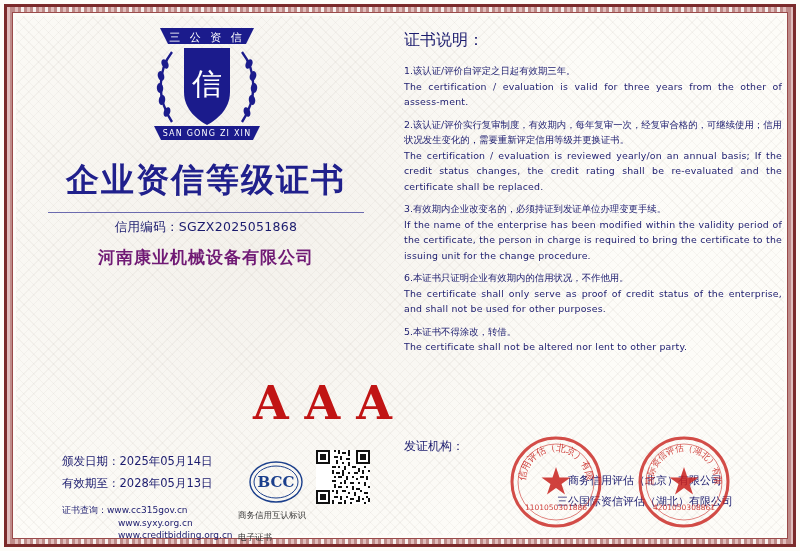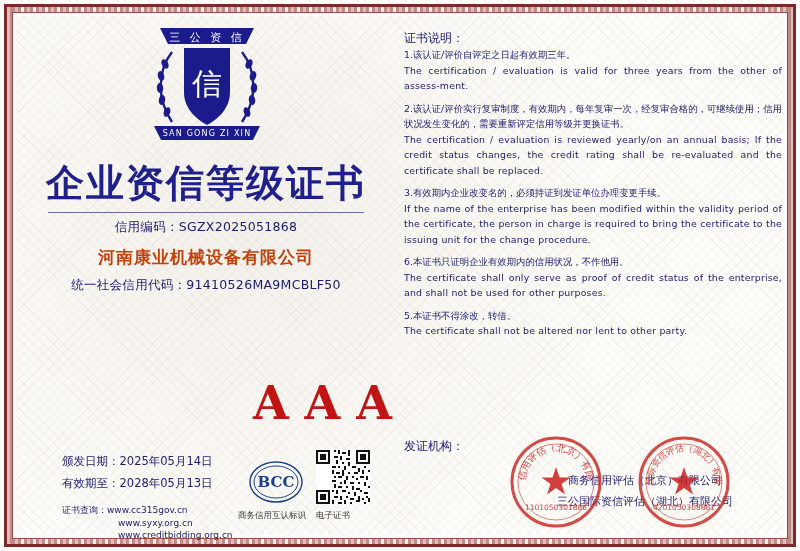--- a/index.html
+++ b/index.html
@@ -69,21 +69,21 @@
     width: 150px; height: 132px;
   }
   .crest svg { display: block; }
 
   .main-title {
     position: absolute;
     left: 0; top: 140px;
     width: 372px;
     text-align: center;
     font-family: "DejaVu Sans", sans-serif;
-    font-size: 38px;
+    font-size: 33px;
     font-weight: bold;
     letter-spacing: 2px;
     color: #20208c;
     white-space: nowrap;
   }
   .main-title-en {
     position: absolute;
     left: 0; top: 178px;
     width: 372px;
     text-align: center;
@@ -110,21 +110,21 @@
     letter-spacing: .3px;
   }
   .company {
     position: absolute;
     left: 0; top: 228px;
     width: 372px;
     text-align: center;
     font-family: "DejaVu Sans", sans-serif;
     font-size: 17px;
     font-weight: bold;
-    color: #c2410c;
+    color: #701a75;
     letter-spacing: 1px;
   }
   .usci {
     position: absolute;
     left: 0; top: 259px;
     width: 372px;
     text-align: center;
     font-family: "DejaVu Sans", sans-serif;
     font-size: 12.5px;
     color: #1b1b6e;
@@ -187,33 +187,34 @@
   }
   .qr-captions {
     position: absolute;
     left: 218px; top: 492px;
     width: 160px;
     display: flex;
     gap: 10px;
     font-family: "DejaVu Sans", sans-serif;
     font-size: 8.5px;
     color: #333;
+    flex-direction: column;
   }
 
   
   .right {
     position: absolute;
     left: 404px; top: 30px;
     width: 378px;
   }
   .notes-title {
     font-family: "DejaVu Sans", sans-serif;
-    font-size: 12px;
-    color: #1b1b6e;
-    margin-bottom: 0;
+    font-size: 16px;
+    color: #1b1b6e;
+    margin-bottom: 12px;
   }
   .note {
     font-family: "DejaVu Sans", sans-serif;
     font-size: 9.4px;
     line-height: 15.5px;
     color: #1b1b6e;
     margin-bottom: 7px;
     text-align: justify;
   }
   .note .cn { display: block; letter-spacing: 0px; }
@@ -283,21 +284,20 @@
         <path d="M22 104 h106 l-7 14 h-92 z" fill="#1b1b8c"></path>
         <text x="75" y="114" text-anchor="middle" font-family="DejaVu Sans, sans-serif" font-size="8" fill="#ffffff" letter-spacing="1.2">SAN GONG ZI XIN</text>
       </svg>
     </div>
 
     <div class="main-title">企业资信等级证书</div>
     <div class="title-rule"></div>
 
     <div class="credit-code">信用编码：SGZX2025051868</div>
     <div class="company">河南康业机械设备有限公司</div>
-    <div class="usci">统一社会信用代码：91410526MA9MCBLF50</div>
 
 
     <div class="grade">AAA</div>
 
     <div class="dates">
       <div>颁发日期：2025年05月14日</div>
       <div>有效期至：2028年05月13日</div>
     </div>
 
     <div class="query">

